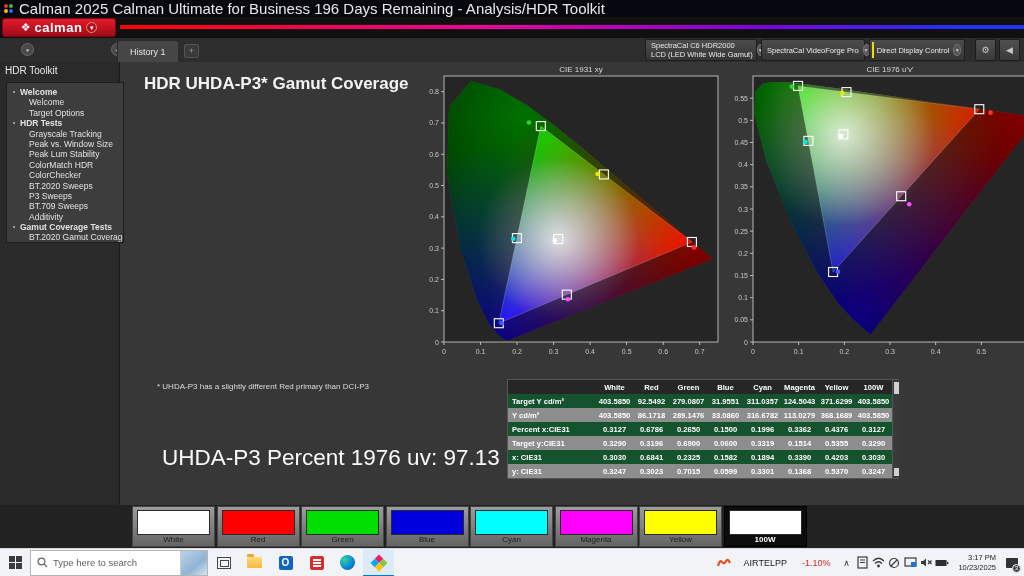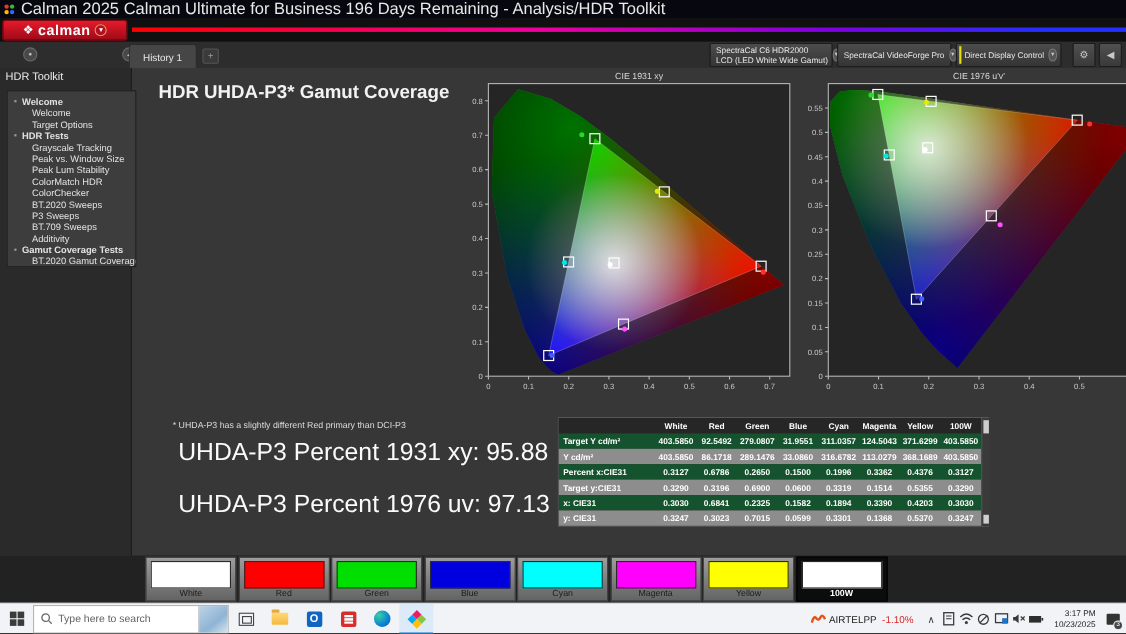--- a/index.html
+++ b/index.html
@@ -103,21 +103,21 @@
   .folder{width:15px;height:11px;background:linear-gradient(#ffd977,#f4b83f);border-radius:1px;position:relative;}
   .folder::before{content:"";position:absolute;left:0;top:-3px;width:7px;height:3px;background:#e8a93a;border-radius:1px 1px 0 0;}
   .outlook{width:14px;height:14px;background:#1065c0;border-radius:2px;color:#fff;font-size:10px;font-weight:bold;
     display:flex;align-items:center;justify-content:center;}
   .redapp{width:14px;height:14px;background:#d62d2d;border-radius:2px;position:relative;}
   .redapp::after{content:"";position:absolute;left:3px;top:3px;width:8px;height:8px;
     background:linear-gradient(#fff 2px,transparent 2px) 0 0/8px 3px;}
   .edge{width:15px;height:15px;border-radius:50%;background:radial-gradient(circle at 30% 30%,#35d2a2,#0b81d6 60%,#0a57a8);}
   .calico{width:12px;height:12px;transform:rotate(45deg);display:grid;grid-template-columns:6px 6px;grid-template-rows:6px 6px;}
   .tray{margin-left:auto;display:flex;align-items:center;height:28px;}
-  .airtel{display:flex;align-items:center;gap:3px;margin-right:8px;}
+  .airtel{display:flex;align-items:center;gap:13px;margin-right:8px;}
   .airtel .nm{font-size:9px;color:#222;}
   .airtel .chg{font-size:9px;color:#d22a2a;margin-left:2px;}
   .tico{width:16px;height:28px;display:flex;align-items:center;justify-content:center;color:#3a3a3a;font-size:9px;}
   .clock{text-align:right;font-size:7.5px;color:#222;line-height:1.3;margin:0 6px 0 8px;}
   .notif{width:20px;height:28px;display:flex;align-items:center;justify-content:center;position:relative;margin-right:2px;}
   .notif .sq{width:12px;height:10px;background:#333;border-radius:1px;}
   .notif .bdg{position:absolute;right:1px;bottom:4px;width:9px;height:9px;border-radius:50%;background:#444;color:#fff;
     font-size:6px;display:flex;align-items:center;justify-content:center;border:1px solid #f1f3f6;}
 </style>
 </head>
@@ -374,21 +374,20 @@
           <circle cx="110.94" cy="207.73166666666668" r="2.3" fill="#4060ff"></circle>
           <rect x="76.89366666666668" y="72.35966666666667" width="9" height="9" fill="none" stroke="#fff" stroke-width="1.1"></rect>
           <circle cx="78.56233333333333" cy="77.92366666666666" r="2.3" fill="#00e8e8"></circle>
           <rect x="169.68833333333336" y="127.732" width="9" height="9" fill="none" stroke="#fff" stroke-width="1.1"></rect>
           <circle cx="182.22566666666668" cy="140.30066666666664" r="2.3" fill="#ff50ff"></circle>
           <rect x="114.97966666666667" y="23.637333333333316" width="9" height="9" fill="none" stroke="#fff" stroke-width="1.1"></rect>
           <circle cx="115.23266666666666" cy="28.93533333333332" r="2.3" fill="#e8e800"></circle>
         </svg></div>
 
     <div class="footnote">* UHDA-P3 has a slightly different Red primary than DCI-P3</div>
-    <div class="pct" style="top:336px;">UHDA-P3 Percent 1931 xy: 95.88</div>
     <div class="pct" style="top:383px;">UHDA-P3 Percent 1976 uv: 97.13</div>
 
     <div class="dtable">
       <div class="grid" id="tgrid">
           <div class="trow head">
             <div class="tcell lab"></div>
             <div class="tcell">White</div>
             <div class="tcell">Red</div>
             <div class="tcell">Green</div>
             <div class="tcell">Blue</div>

